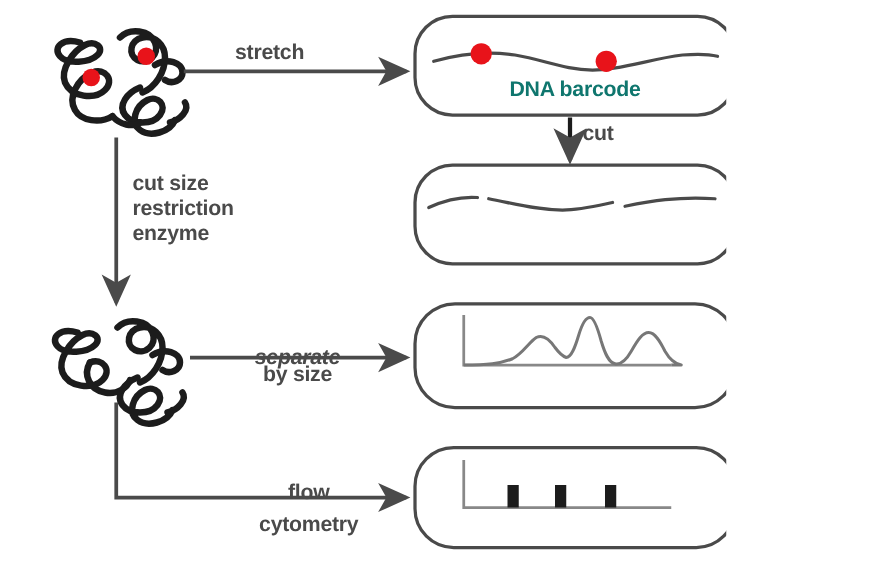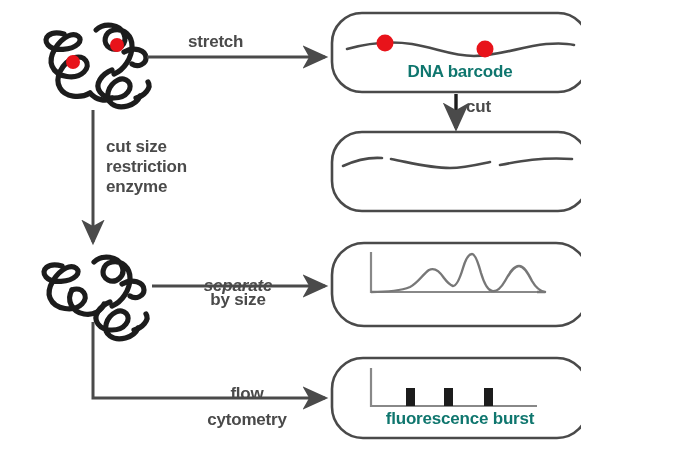--- a/index.html
+++ b/index.html
@@ -148,15 +148,14 @@
   <div class="lbl arrow-label" style="left:178px; top:276px; width:120px;font-style:italic;">separate</div>
   <div class="lbl arrow-label" style="left:178px; top:290px; width:120px;">by size</div>
 
   <div class="lbl arrow-label" style="left:182px; top:372px; width:130px;margin-top:12px;">flow</div>
   <div class="lbl arrow-label" style="left:182px; top:410px; width:130px;">cytometry</div>
 
   <div class="box-caption" style="left:332px; top:62px; width:256px;">DNA barcode</div>
 
 
 
-  <div class="box-caption" style="left:332px; top:409px; width:256px;">fluorescence burst</div>
 
 </div>
 
 </body></html>

